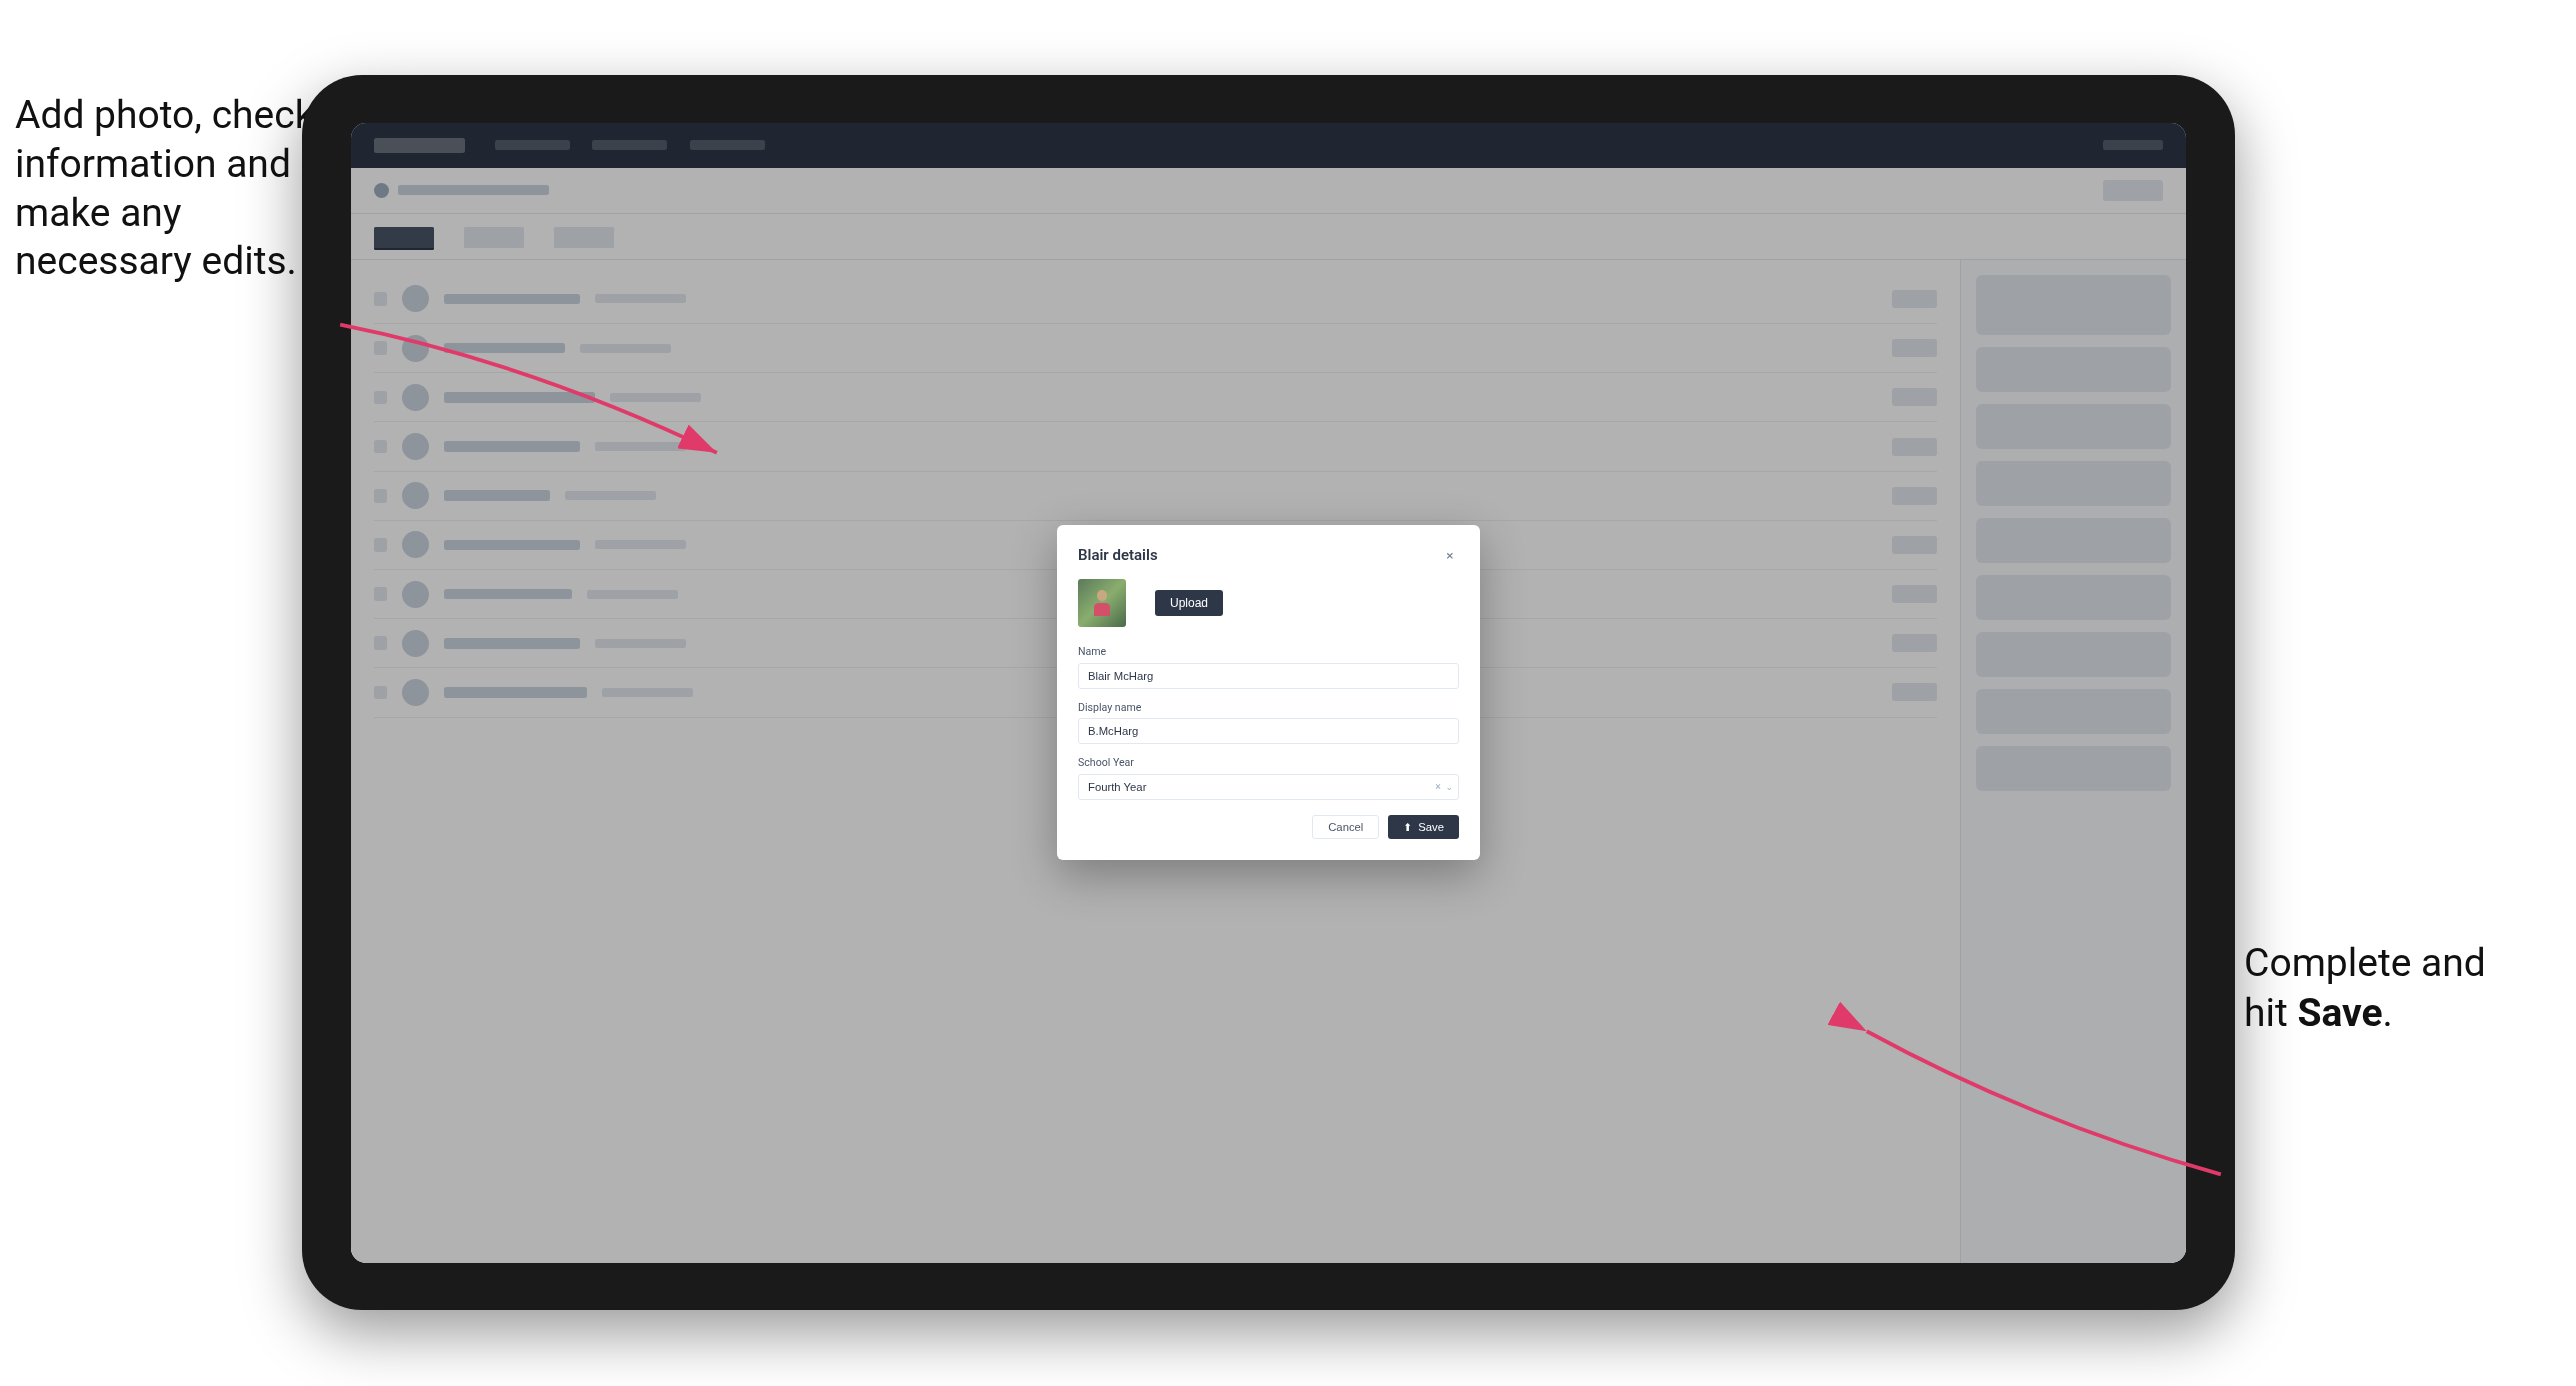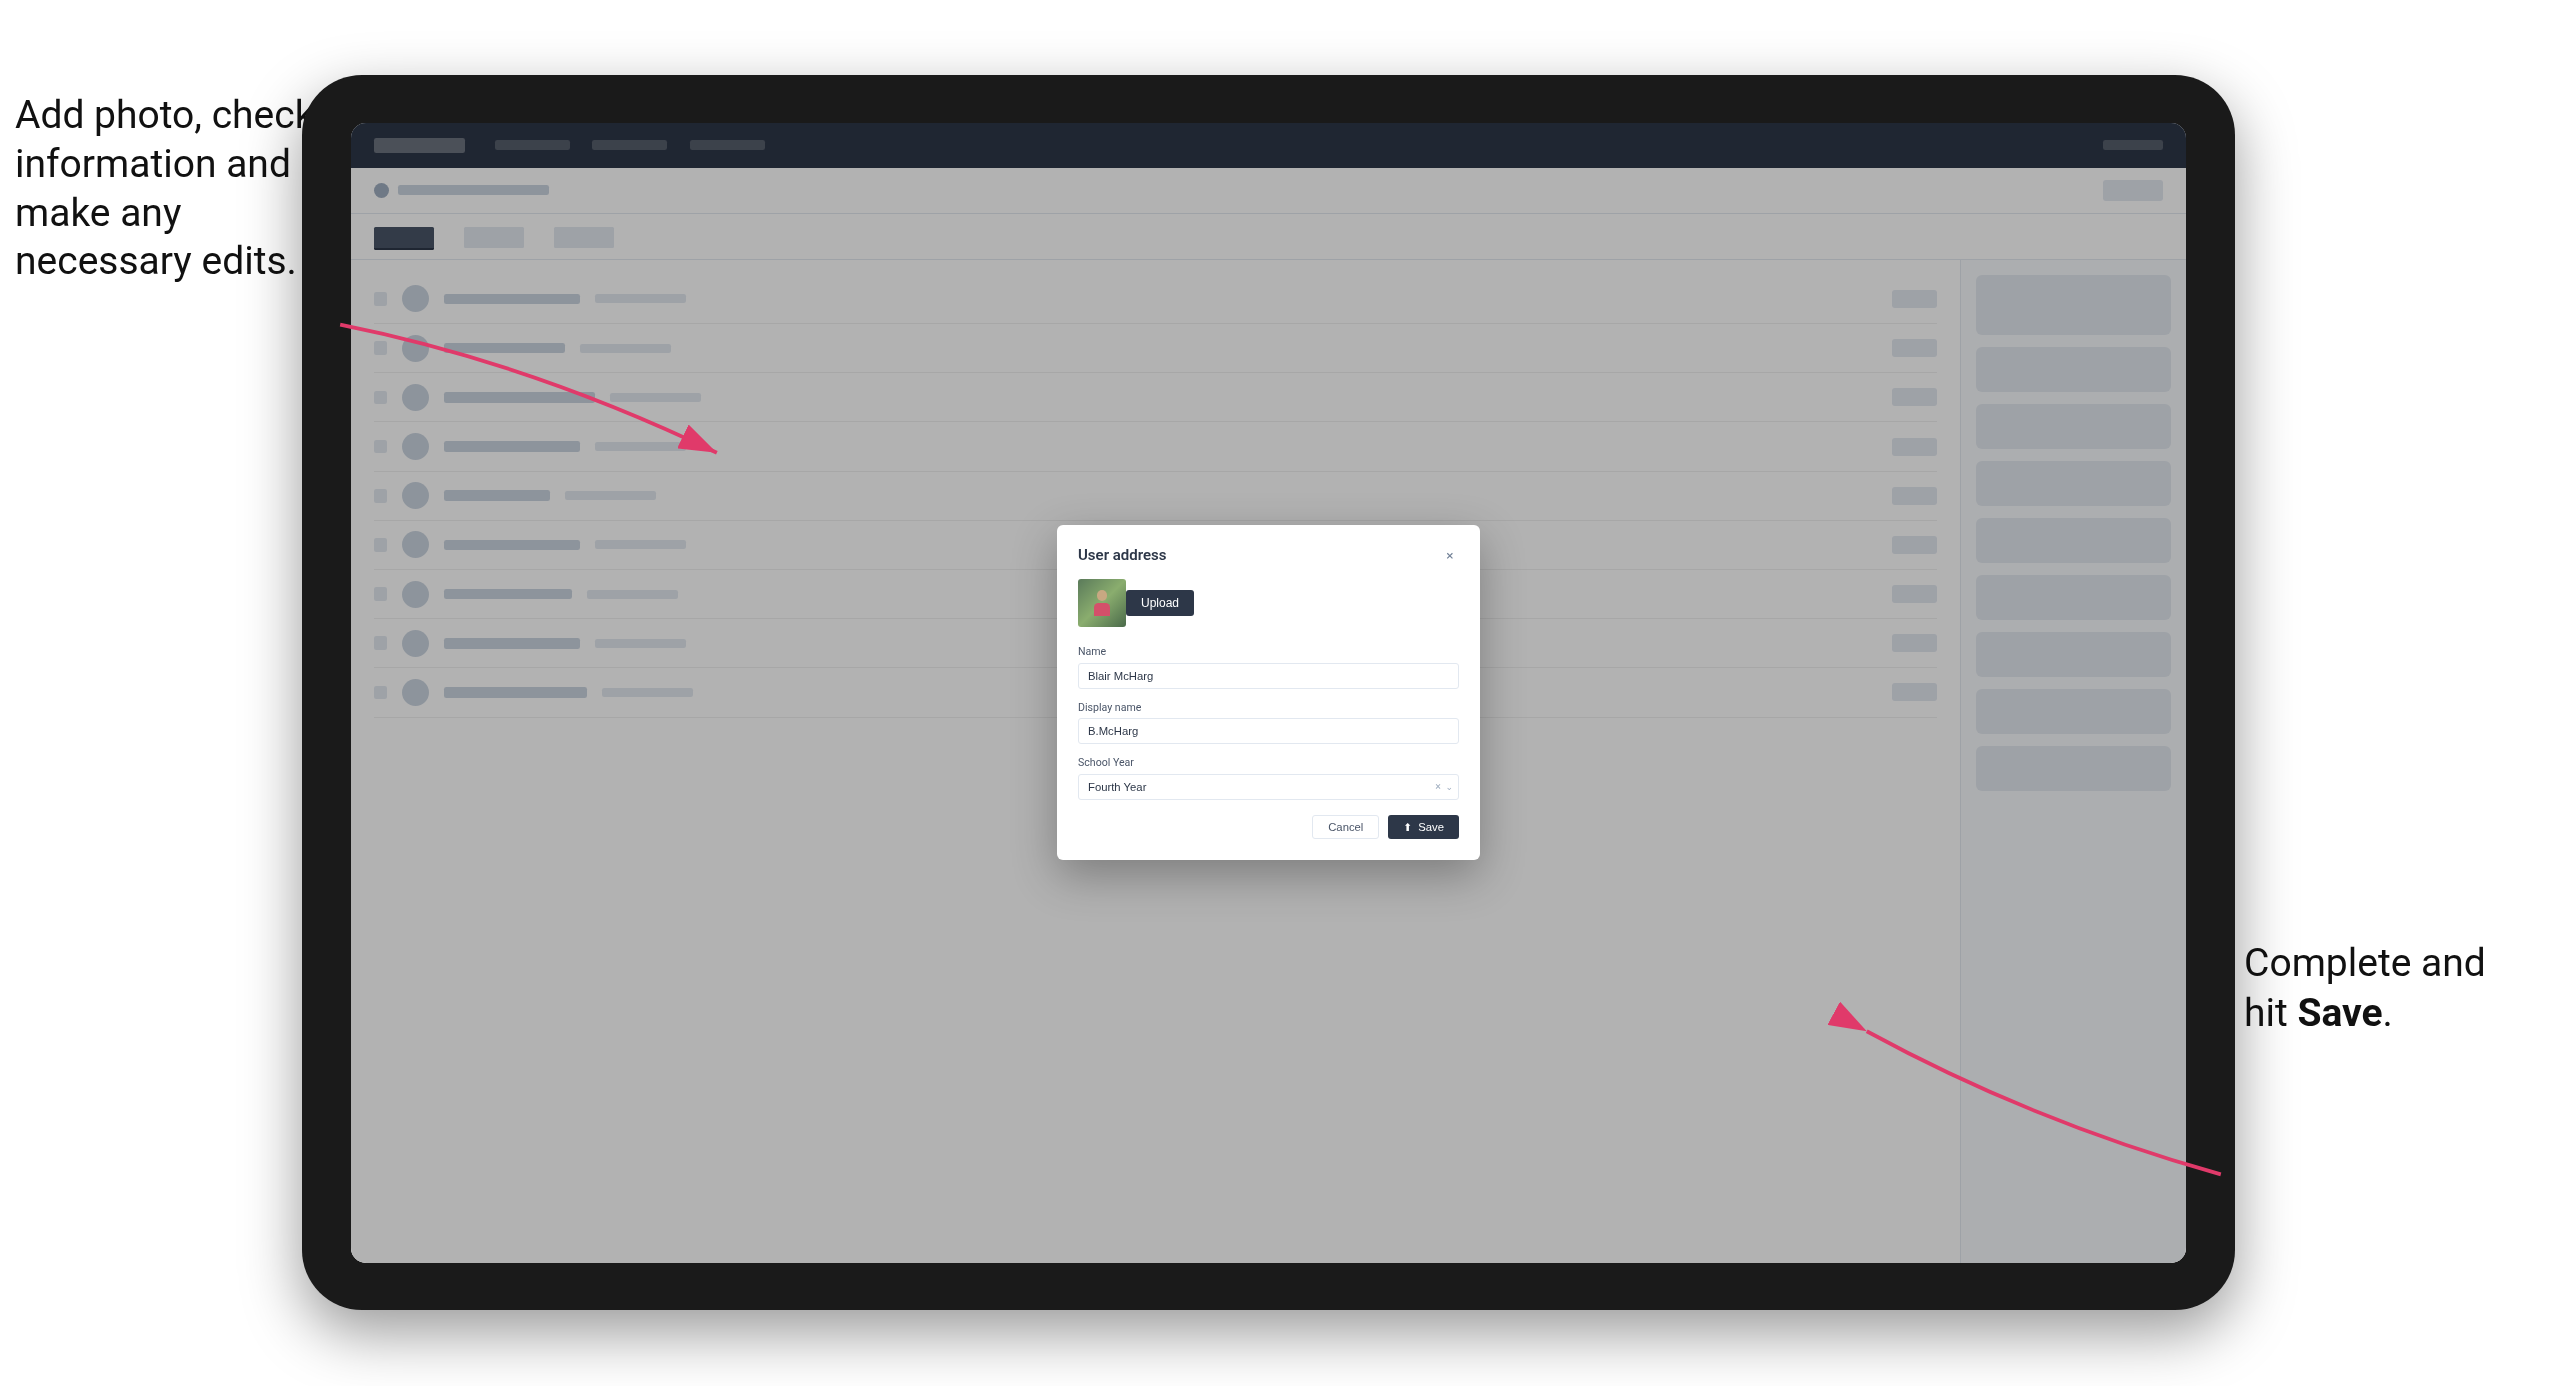--- a/index.html
+++ b/index.html
@@ -288,21 +288,21 @@
       align-items: center;
       justify-content: center;
       cursor: pointer;
       color: #718096;
       font-size: 13.6px;
     }
 
     .photo-section {
       display: flex;
       align-items: center;
-      gap: 0;
+      gap: 29px;
       margin-bottom: 18px;
     }
 
     .photo-thumbnail {
       width: 48px;
       height: 48px;
       border-radius: 3px;
       background: #6b8f6b;
       overflow: hidden;
       position: relative;
@@ -595,21 +595,21 @@
         <div class="sidebar-card" style="height:45px"></div>
         <div class="sidebar-card" style="height:45px"></div>
         <div class="sidebar-card" style="height:45px"></div>
       </div>
     </div>
 
     <div class="modal-overlay">
       <div class="modal">
 
         <div class="modal-header">
-          <span class="modal-title">User address</span>
+          <span class="modal-title">Blair details</span>
           <span class="modal-close">×</span>
         </div>
 
         <div class="photo-section">
           <div class="photo-thumbnail">
             <div class="photo-thumbnail-inner">
               <div class="person-shape">
                 <div class="person-head"></div>
                 <div class="person-body"></div>
               </div>

